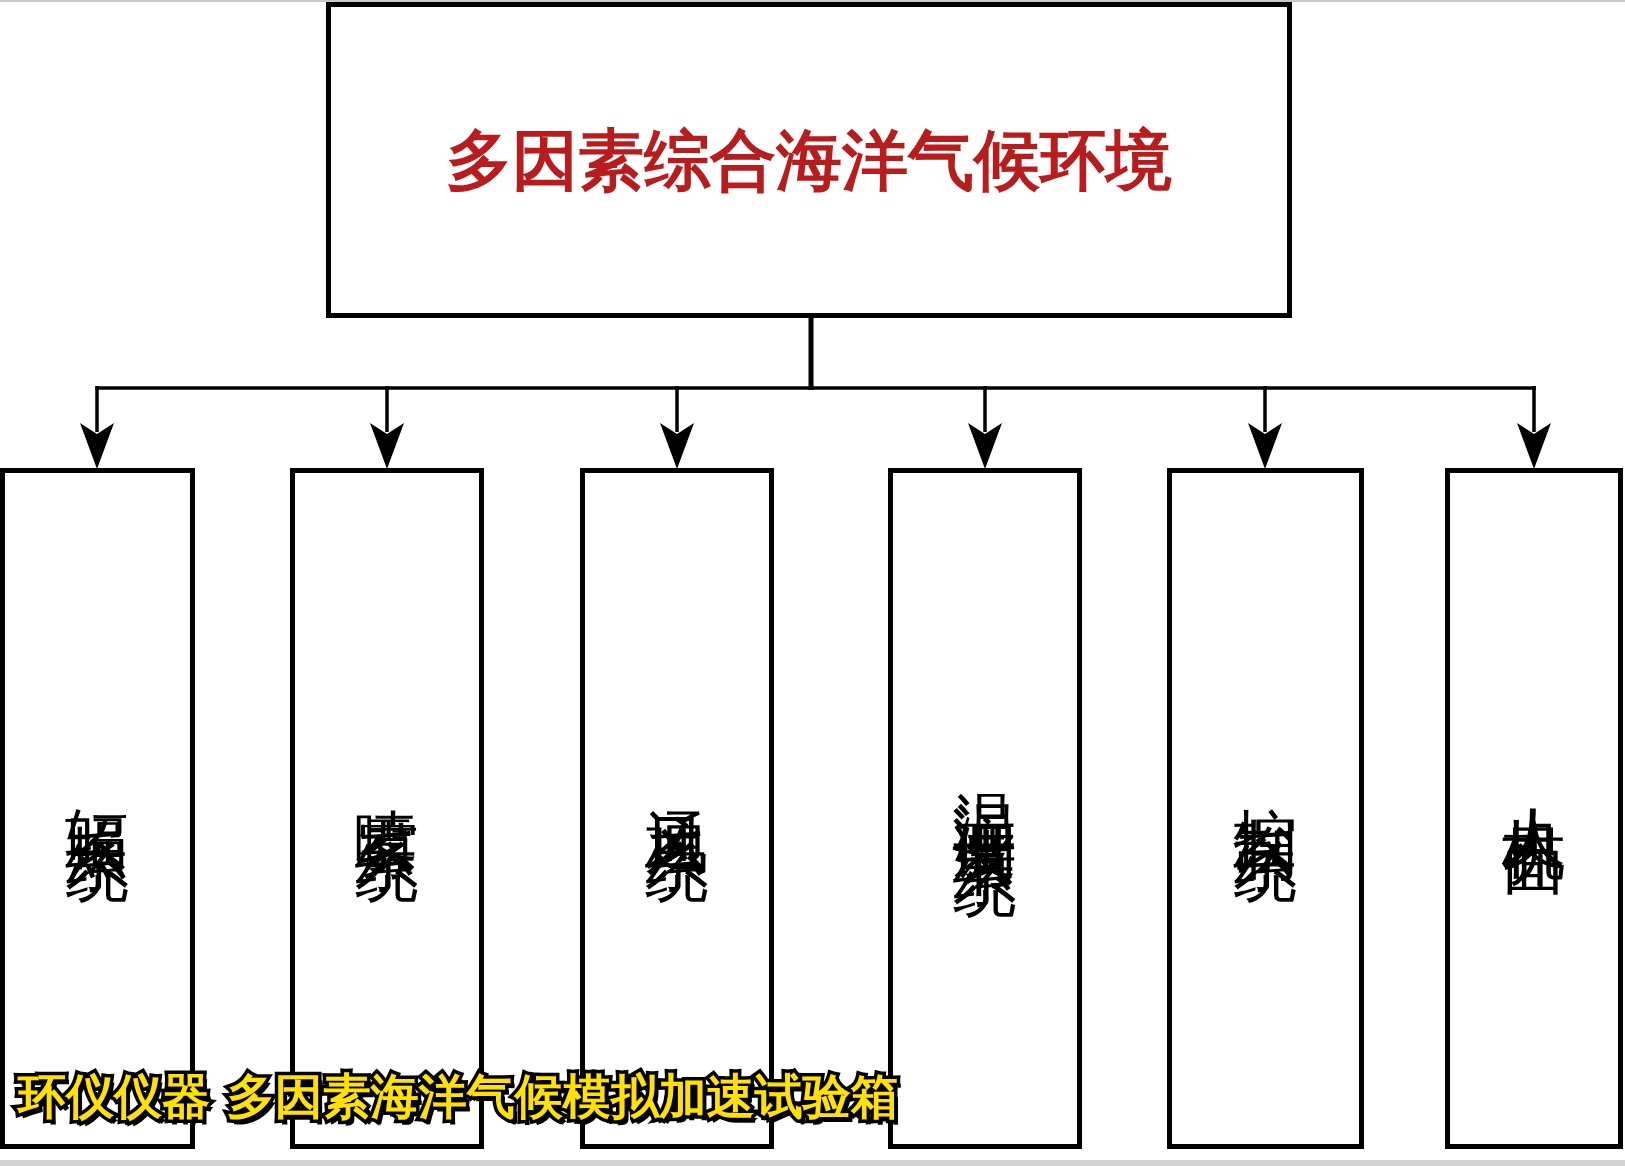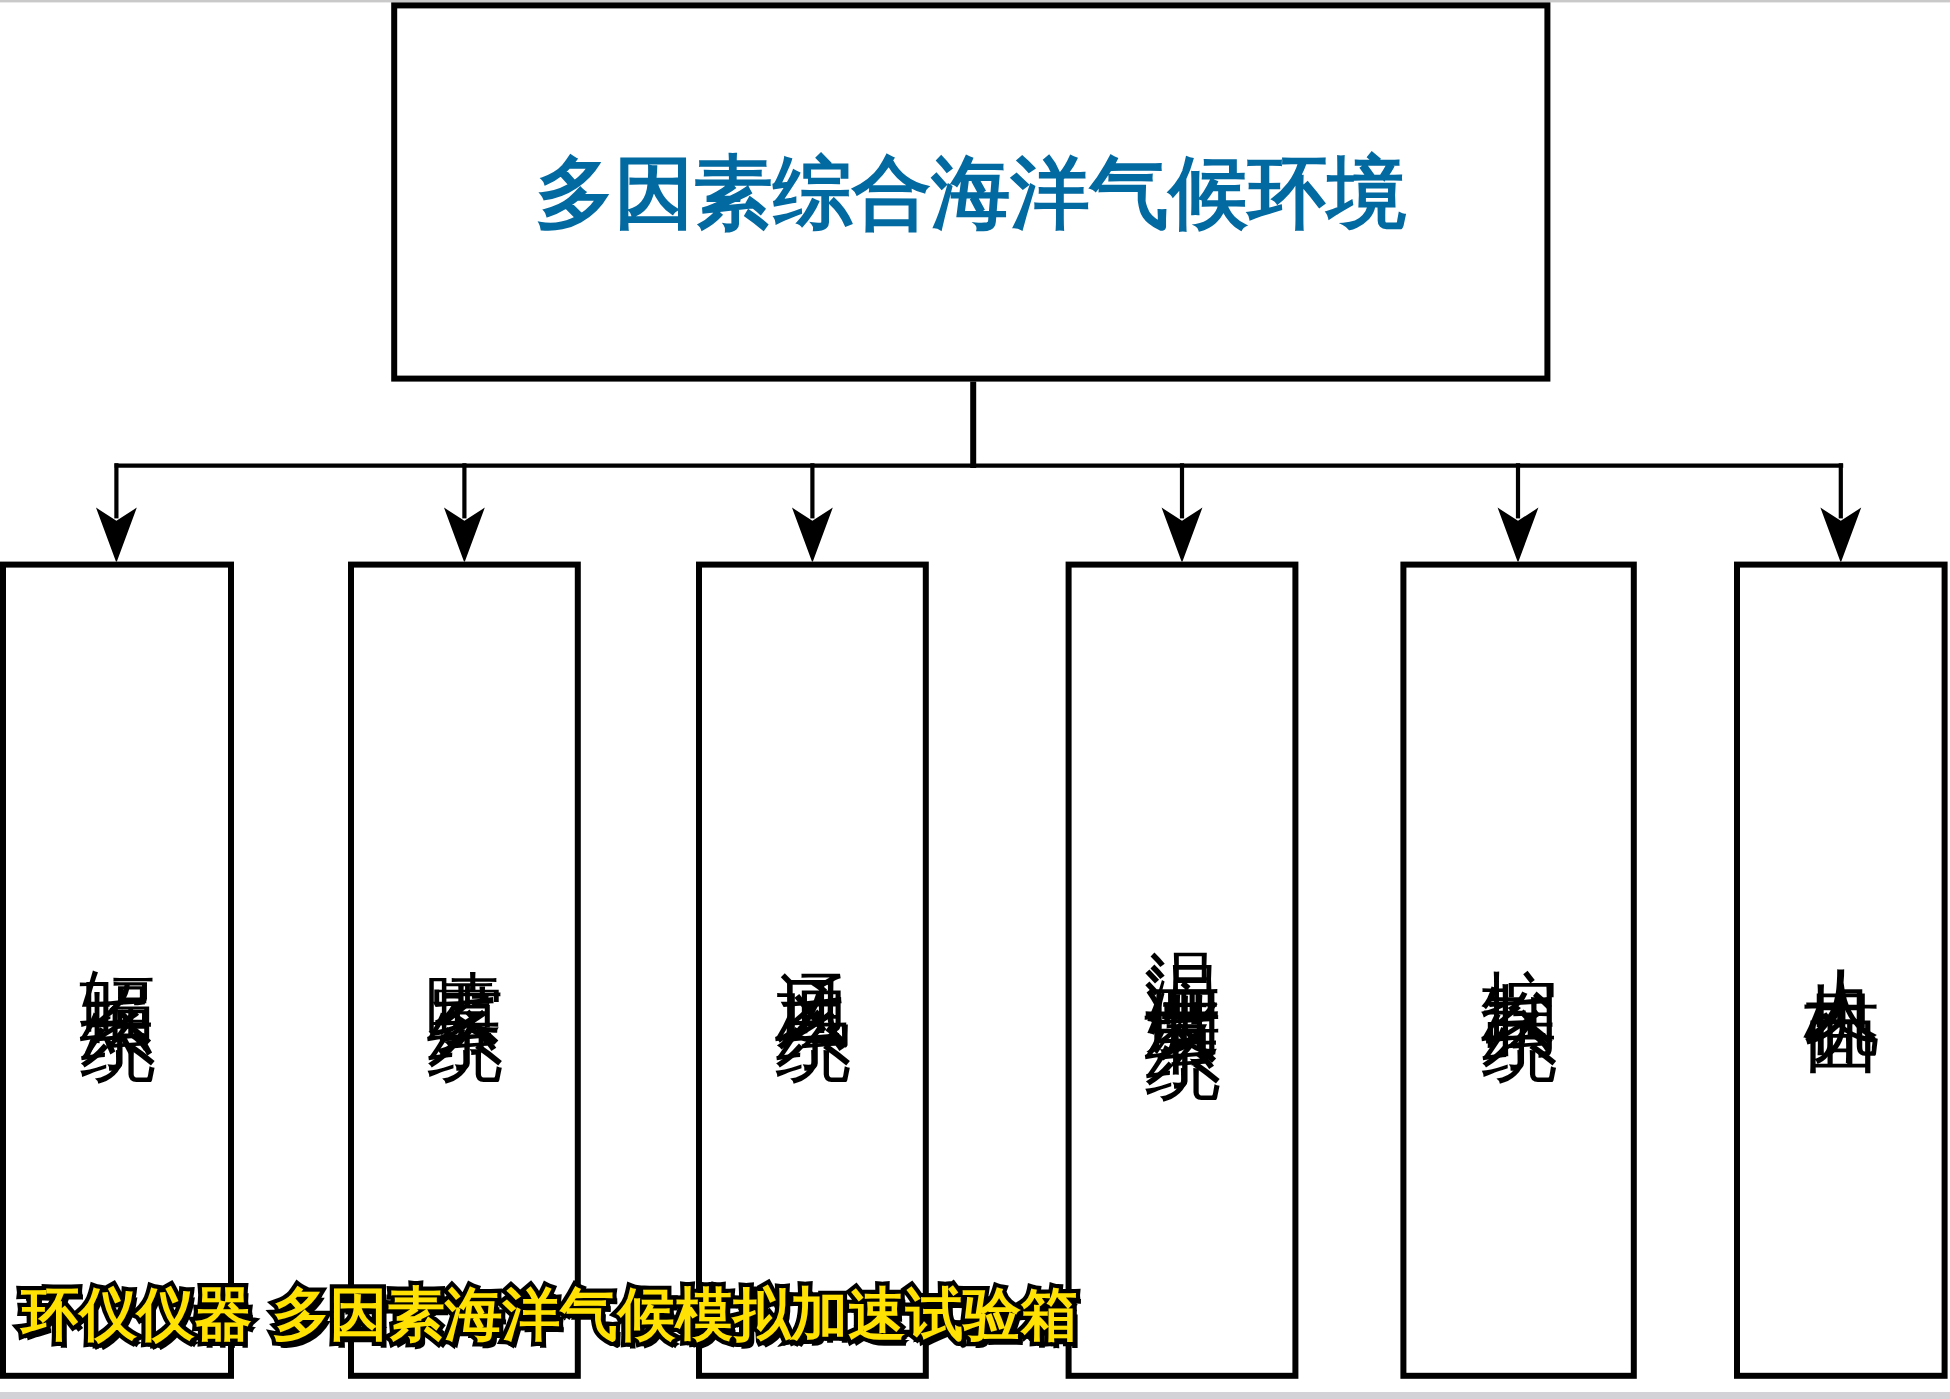--- a/index.html
+++ b/index.html
@@ -23,21 +23,21 @@
   }
   .root-box {
     position: absolute; left: 326px; top: 2px; width: 966px; height: 316px;
     border: 5px solid #000; box-sizing: border-box; background: #ffffff;
     display: flex; flex-direction: column; align-items: center; justify-content: center;
     z-index: 3;
   }
   .root-line {
     font-family: "DejaVu Serif", "Liberation Serif", serif;
     font-weight: bold; font-size: 66px; line-height: 78px;
-    color: #0369a1; text-align: center; white-space: nowrap;
+    color: #b91c1c; text-align: center; white-space: nowrap;
   }
   .branch-box {
     position: absolute; top: 468px; height: 681px;
     border: 5px solid #000; box-sizing: border-box; background: #ffffff;
     display: flex; align-items: center; justify-content: center;
     padding-bottom: 64px; z-index: 3;
   }
   .branch-label {
     writing-mode: vertical-rl; text-orientation: upright;
     font-family: "DejaVu Serif", "Liberation Serif", serif;

